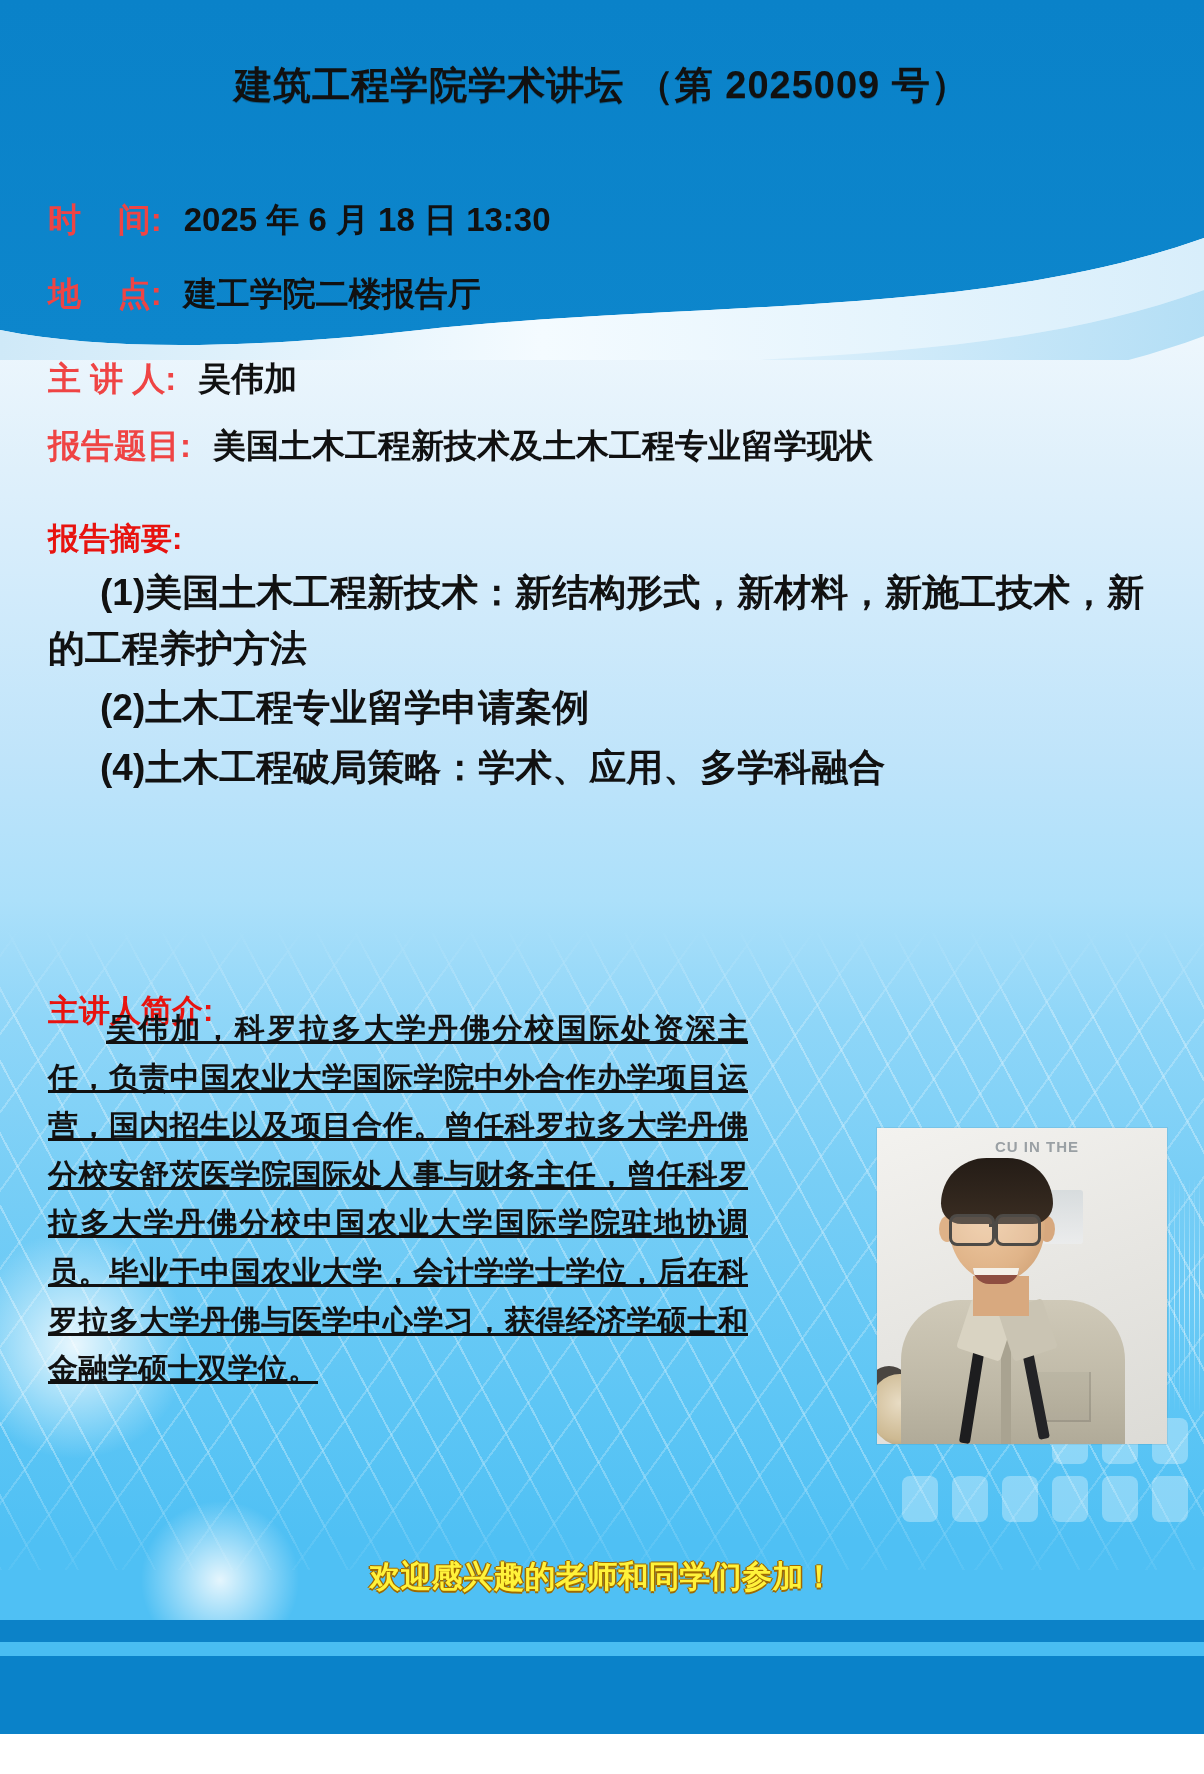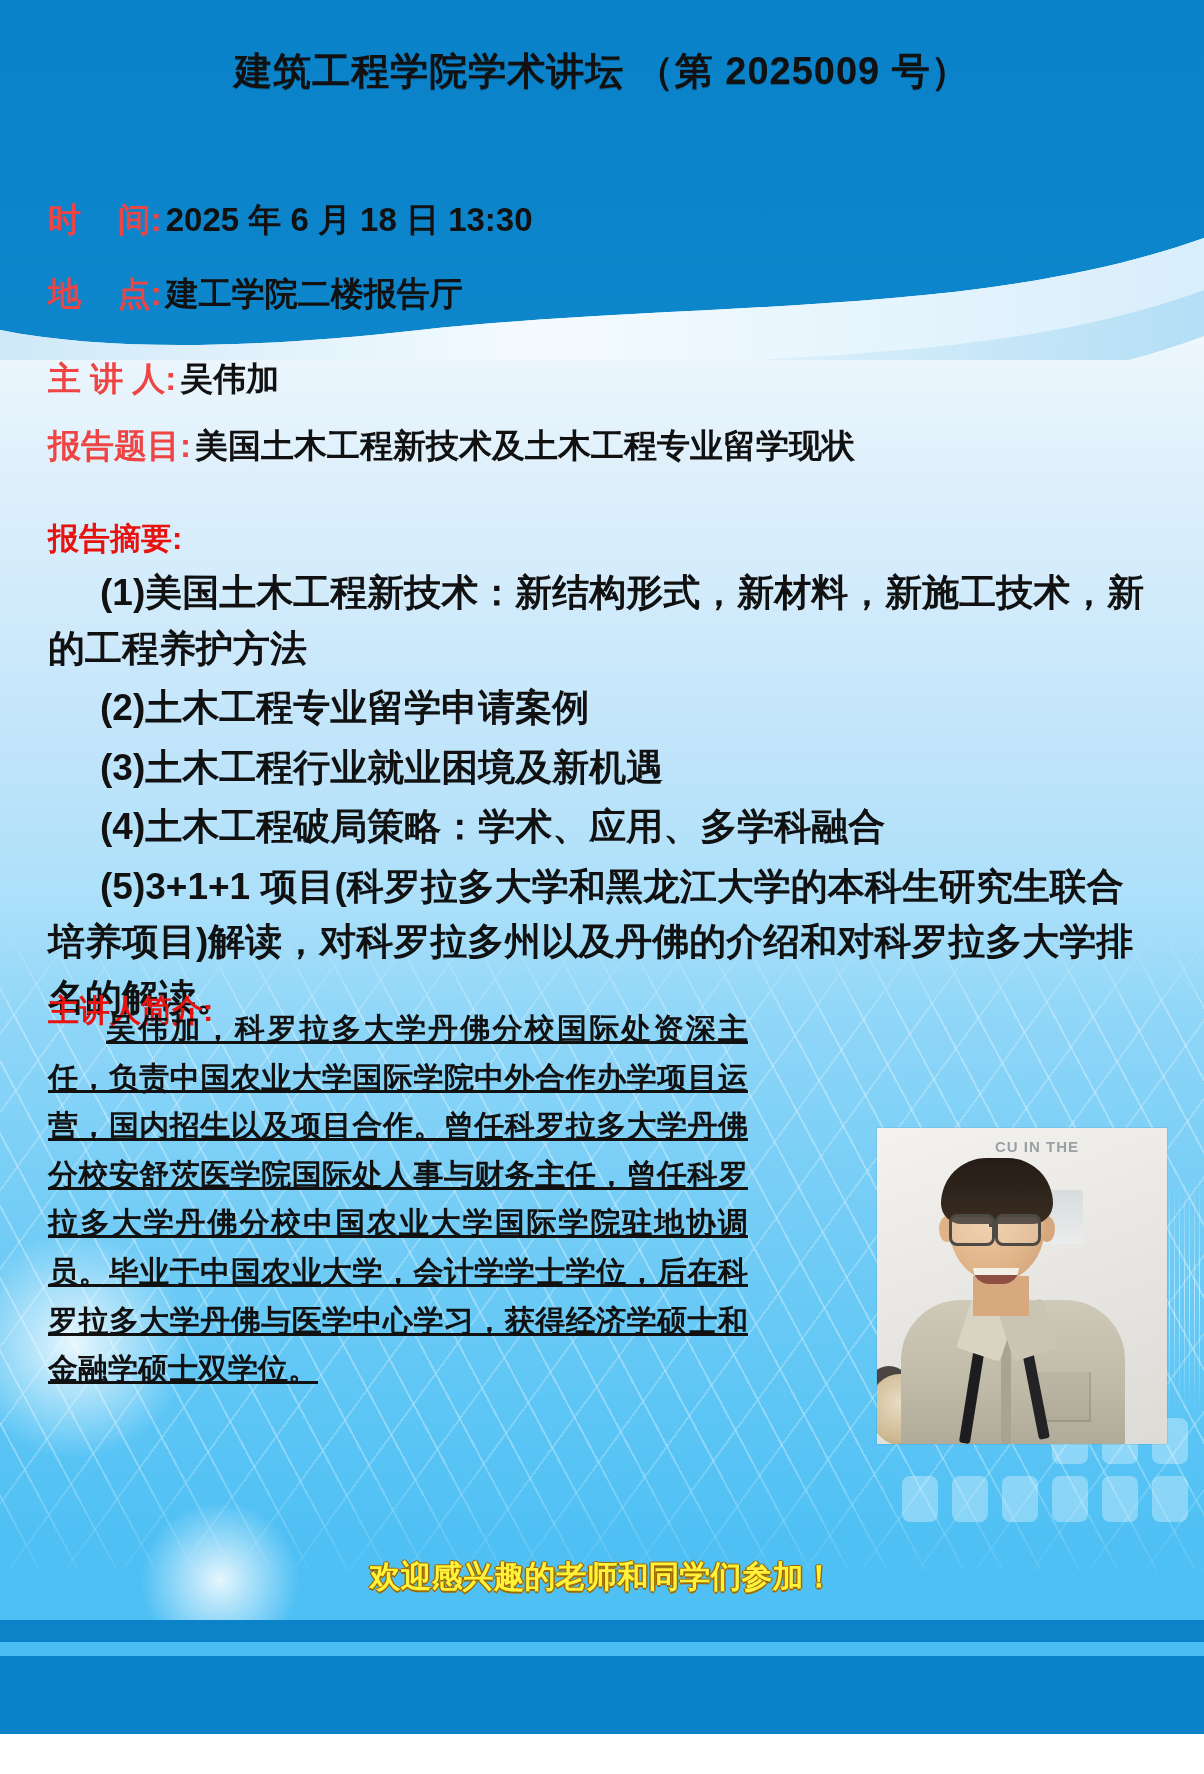--- a/index.html
+++ b/index.html
@@ -72,30 +72,30 @@
   
   .band-thin{position:absolute;left:0;bottom:132px;width:1204px;height:22px;background:#0c82c8;}
   .band-gap{position:absolute;left:0;bottom:118px;width:1204px;height:14px;background:#49bdf2;}
   .band-thick{position:absolute;left:0;bottom:40px;width:1204px;height:78px;background:#0a82c9;}
   .band-white{position:absolute;left:0;bottom:0;width:1204px;height:40px;background:#ffffff;}
 
   
   .content{position:absolute;left:0;top:0;width:1204px;height:1774px;}
 
   .title{
-    position:absolute;left:0;top:46px;width:1204px;
+    position:absolute;left:0;top:60px;width:1204px;
     text-align:center;
     color:#111111;
     font-size:38px;font-weight:bold;letter-spacing:1px;
     text-shadow:0 1px 0 rgba(0,0,0,.25);
   }
 
   .row{position:absolute;display:flex;align-items:baseline;}
   .lbl{color:#ef4444;font-weight:bold;font-size:33px;white-space:pre;}
-  .val{color:#111;font-weight:bold;font-size:33px;margin-left:4px;white-space:pre;}
+  .val{color:#111;font-weight:bold;font-size:33px;margin-left:22px;white-space:pre;}
 
   .r-time{left:48px;top:198px;}
   .r-place{left:48px;top:272px;}
   .r-speaker{left:48px;top:357px;}
   .r-topic{left:48px;top:424px;text-align:right;}
 
   .sec-head{
     position:absolute;left:48px;color:#e8130f;font-weight:bold;font-size:31px;
   }
   .sec-abstract-head{top:518px;}
@@ -278,23 +278,21 @@
     <div class="row r-topic">
       <span class="lbl">报告题目:</span>
       <span class="val">美国土木工程新技术及土木工程专业留学现状</span>
     </div>
 
     <div class="sec-head sec-abstract-head">报告摘要:</div>
 
     <div class="abs-body">
       <p>(1)美国土木工程新技术：新结构形式，新材料，新施工技术，新的工程养护方法</p>
       <p>(2)土木工程专业留学申请案例</p>
-      <p>(3)土木工程行业就业困境及新机遇</p>
       <p>(4)土木工程破局策略：学术、应用、多学科融合</p>
-      <p>(5)3+1+1 项目(科罗拉多大学和黑龙江大学的本科生研究生联合培养项目)解读，对科罗拉多州以及丹佛的介绍和对科罗拉多大学排名的解读。</p>
     </div>
 
     <div class="sec-head sec-bio-head">主讲人简介:</div>
 
     <div class="bio-body">吴伟加，科罗拉多大学丹佛分校国际处资深主任，负责中国农业大学国际学院中外合作办学项目运营，国内招生以及项目合作。曾任科罗拉多大学丹佛分校安舒茨医学院国际处人事与财务主任，曾任科罗拉多大学丹佛分校中国农业大学国际学院驻地协调员。毕业于中国农业大学，会计学学士学位，后在科罗拉多大学丹佛与医学中心学习，获得经济学硕士和金融学硕士双学位。</div>
 
     <div class="photo">
       <div class="wall"></div>
       <div class="wallmark">CU IN THE</div>
       <div class="wallmark2"></div>

